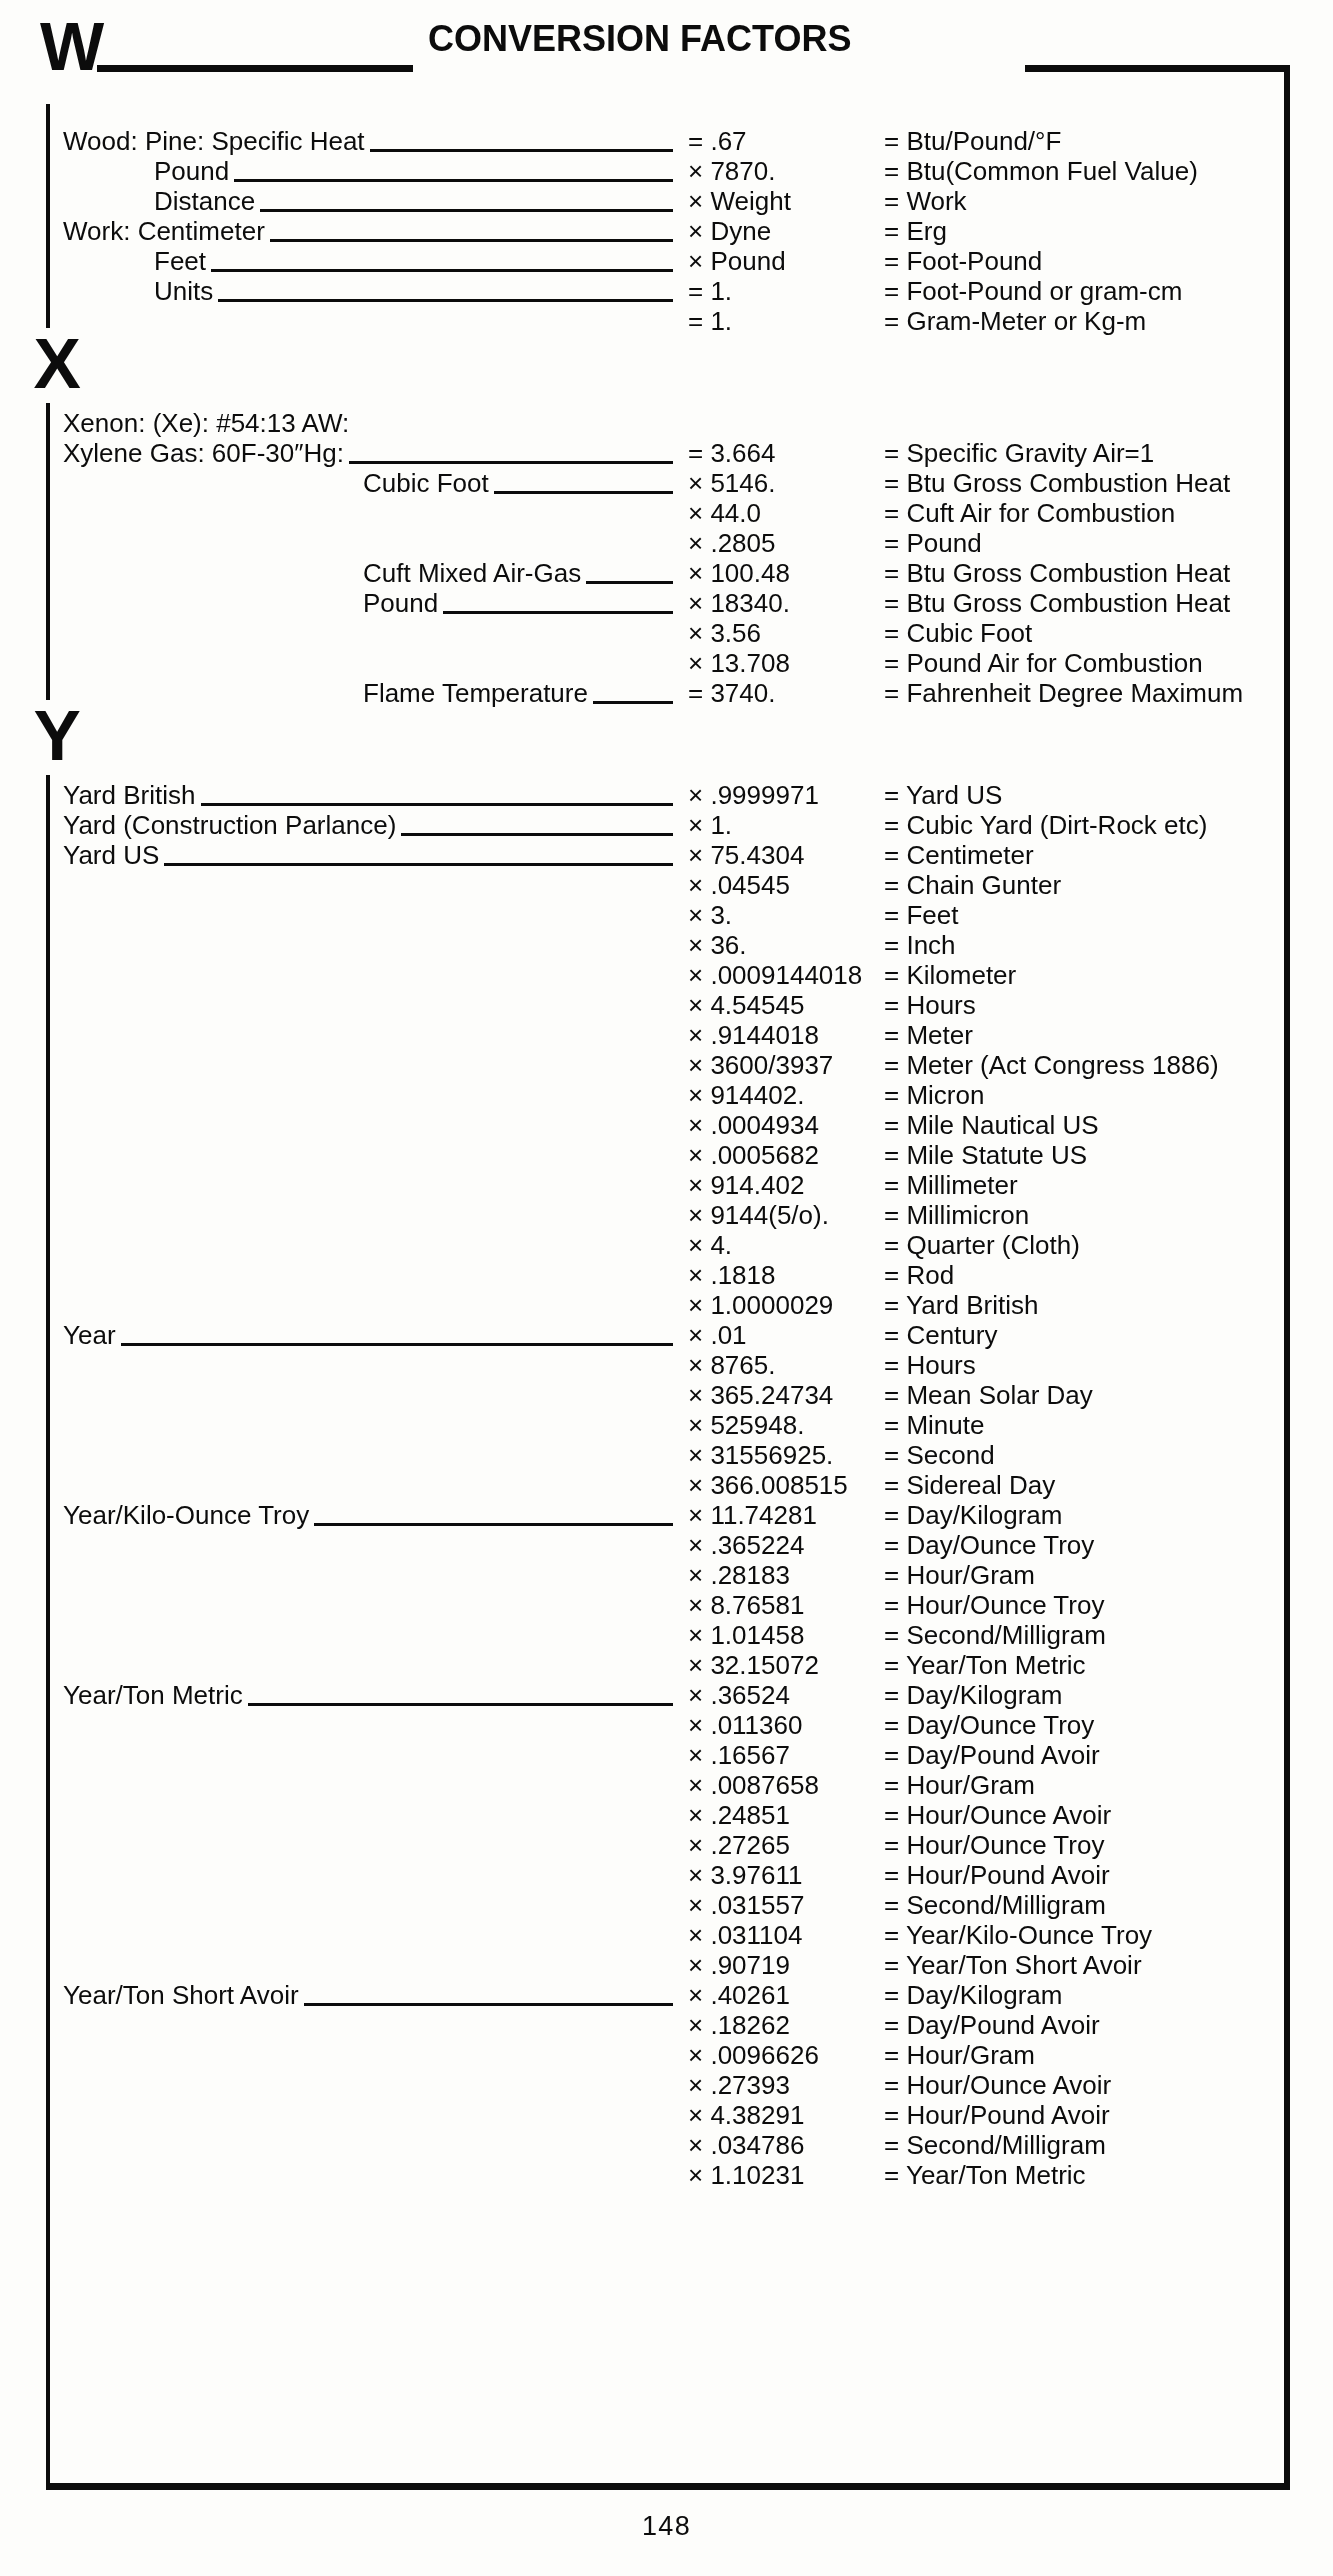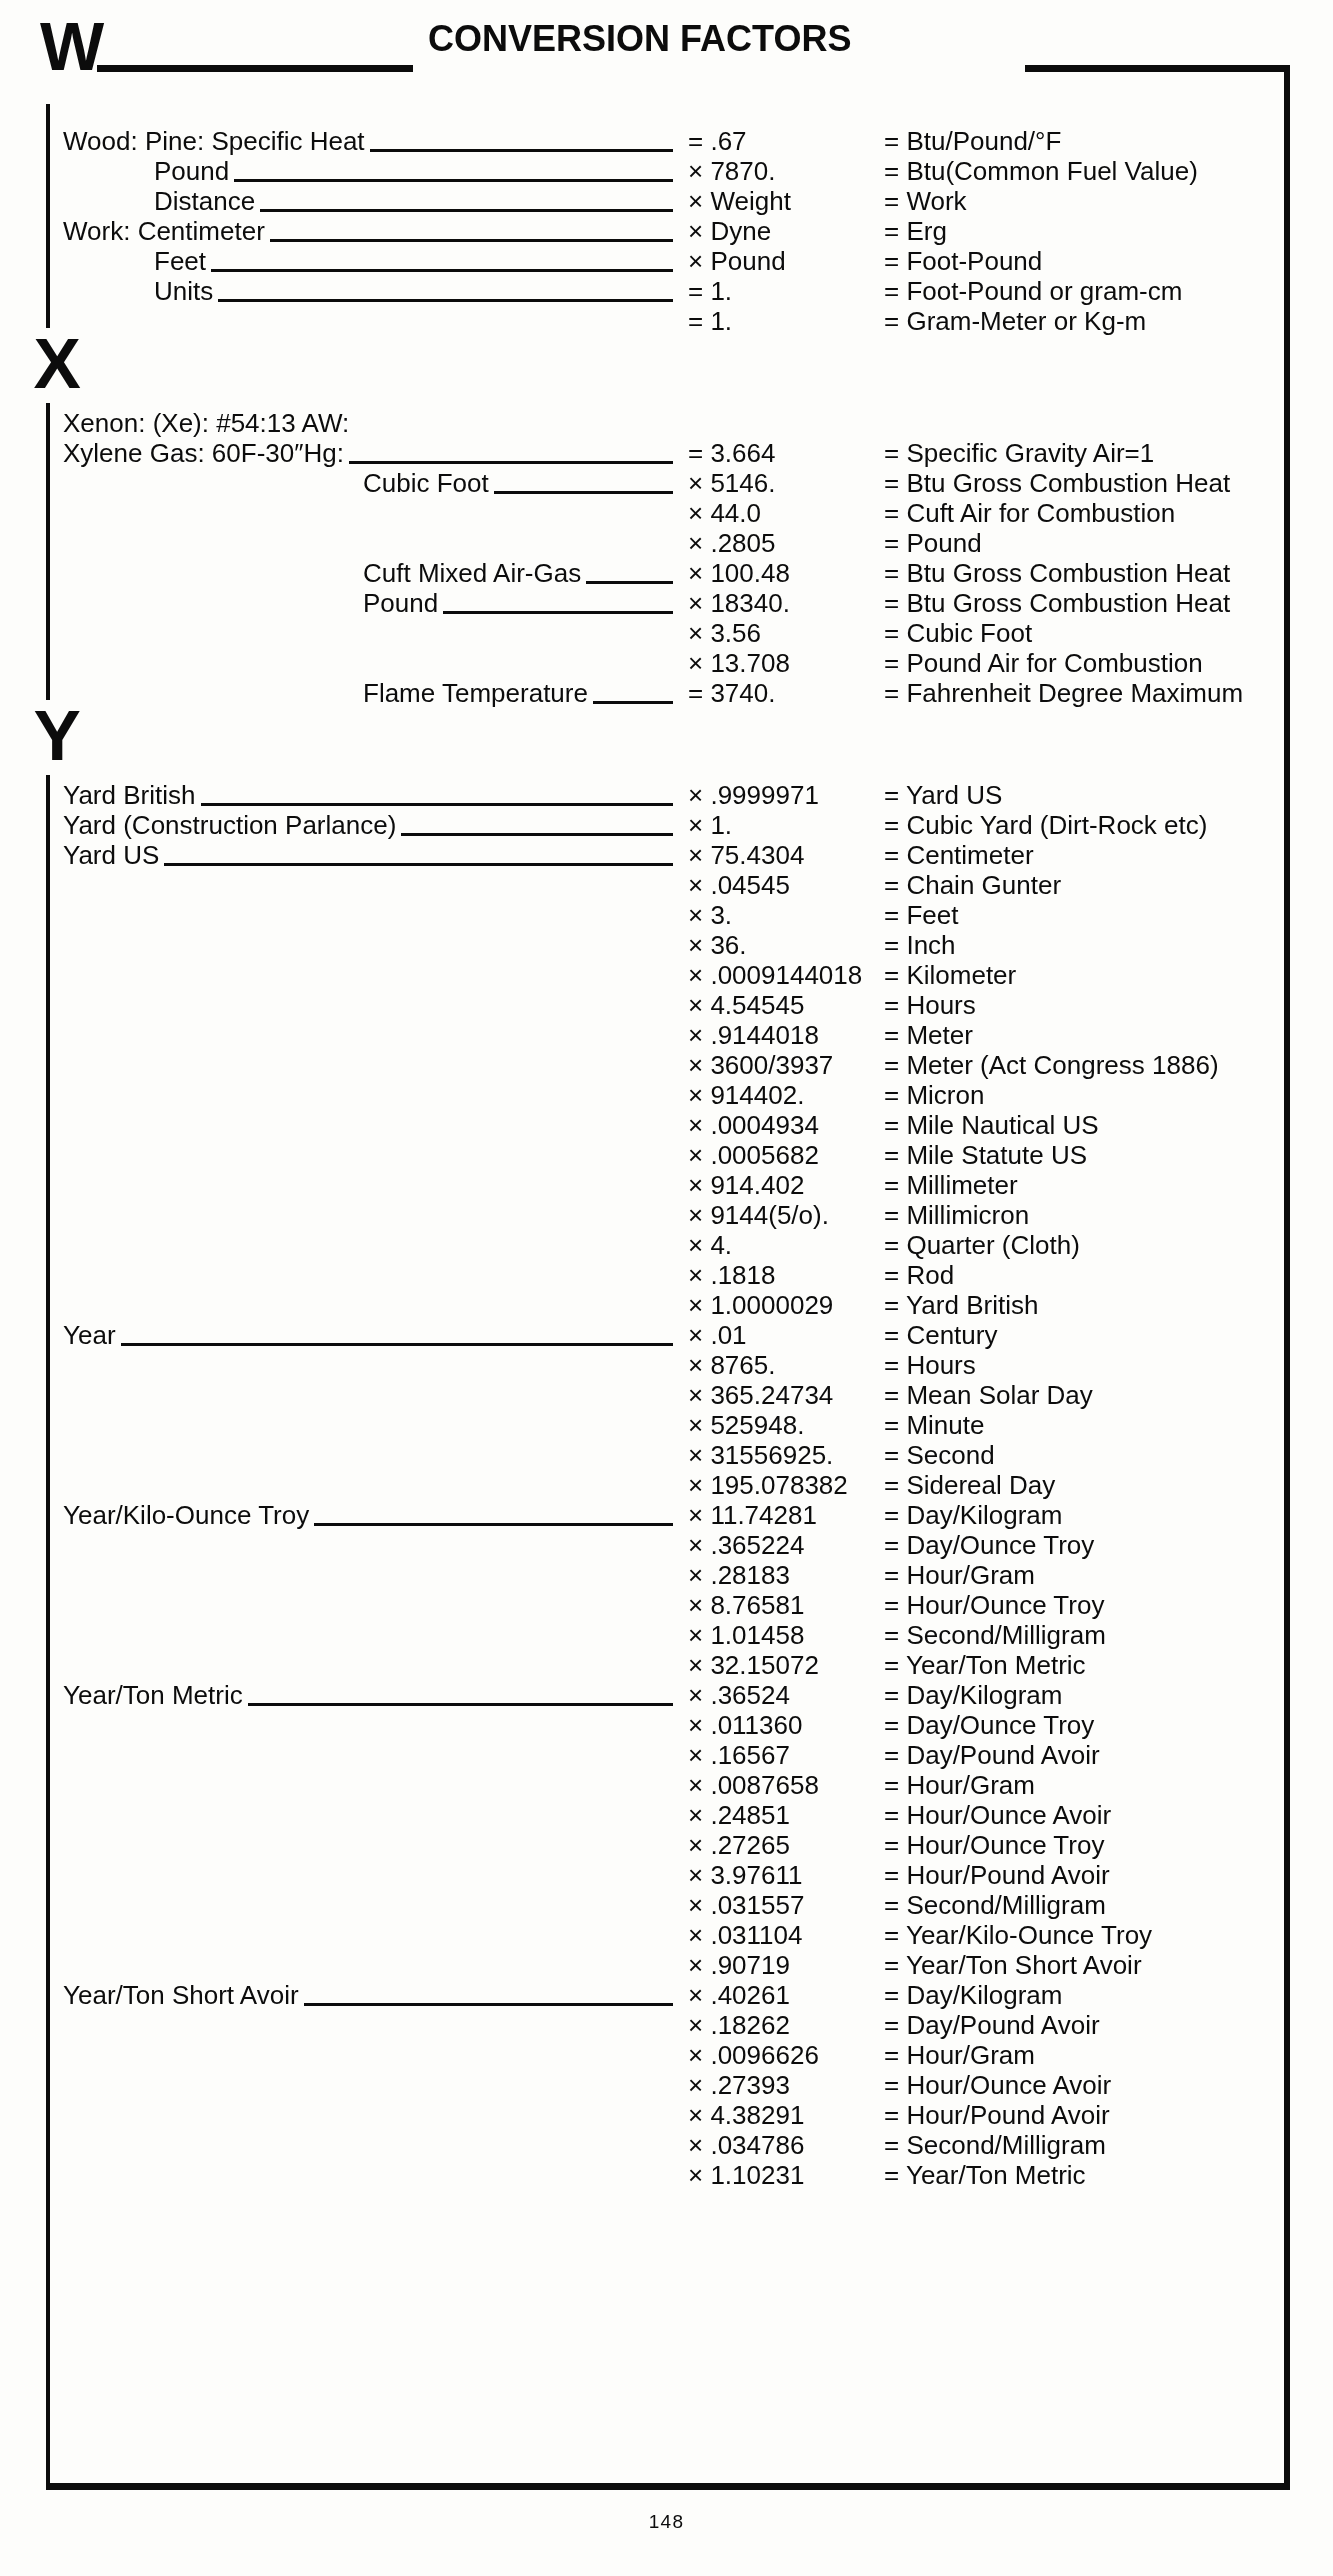--- a/index.html
+++ b/index.html
@@ -47,21 +47,21 @@
   .section-spacer{height:72px;position:relative;}
   .big-letter{
     position:absolute;left:-32px;top:-7.7px;
     font-size:71px;font-weight:900;line-height:1;
     background:#fdfdfb;padding:0 6.4px 3.8px 2.6px;
     letter-spacing:-2.6px;
   }
   
   .pagenum{
     position:absolute;left:0;top:2511px;width:1333px;
-    text-align:center;font-size:19px;letter-spacing:1.3px;
+    text-align:center;font-size:27px;letter-spacing:1.3px;
   }
 </style>
 </head>
 <body>
 
 <div class="page">
 
   <div class="letter-w">W</div>
   <div class="rule rule-left"></div>
   <h1 class="title">CONVERSION FACTORS</h1>
@@ -320,21 +320,21 @@
         <div class="cell-value">× 525948.</div>
         <div class="cell-result">= Minute</div>
       </div>
       <div class="row">
         <div class="cell-label"></div>
         <div class="cell-value">× 31556925.</div>
         <div class="cell-result">= Second</div>
       </div>
       <div class="row">
         <div class="cell-label"></div>
-        <div class="cell-value">× 195.078382</div>
+        <div class="cell-value">× 366.008515</div>
         <div class="cell-result">= Sidereal Day</div>
       </div>
       <div class="row">
         <div class="cell-label">
           <span class="lbl indent-0">Year/Kilo-Ounce Troy</span>
           <span class="leader"></span>
         </div>
         <div class="cell-value">× 11.74281</div>
         <div class="cell-result">= Day/Kilogram</div>
       </div>

